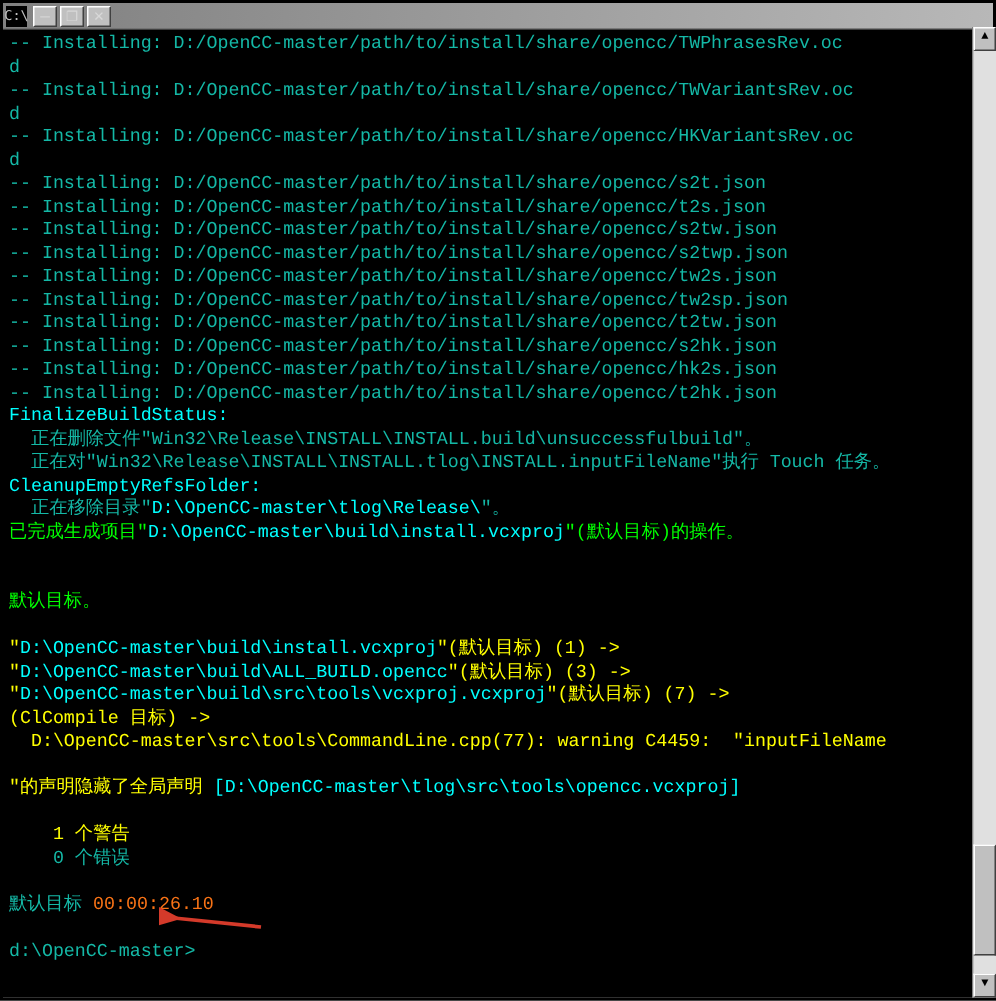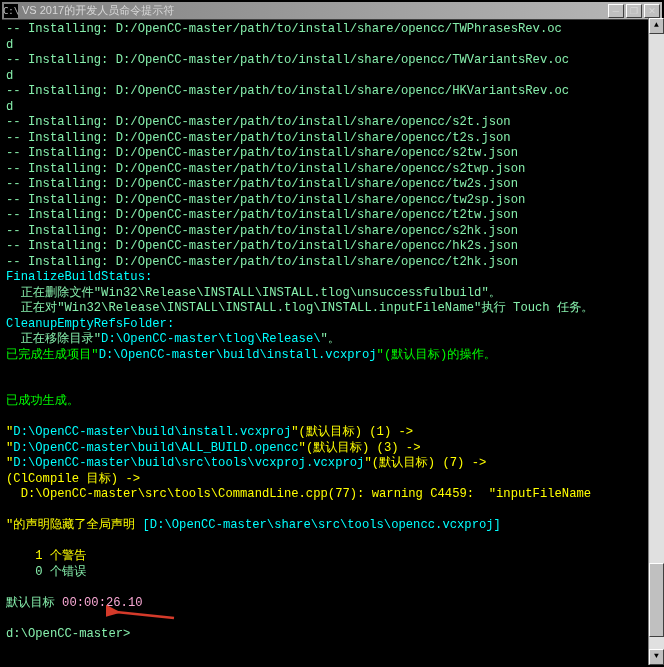--- a/index.html
+++ b/index.html
@@ -92,39 +92,38 @@
     }
     .sb-track { flex: 1; background: #e0e0e0; position: relative; }
     .sb-thumb {
       position: absolute;
       left: 0; right: 0;
       background: #c0c0c0;
       border: 1px solid #fff;
       border-right-color: #404040;
       border-bottom-color: #404040;
     }
-    .c-gray { color: #86efac; }
+    .c-gray { color: #14b8a6; }
     .c-cyan { color: #00ffff; text-align: center; }
     .c-green { color: #00ff00; }
     .c-yellow { color: #ffff00; }
-    .c-white { color: #f9a8d4; }
+    .c-white { color: #f97316; }
     .arrow {
       position: absolute;
       left: 106px;
       top: 604px;
       pointer-events: none;
     }
   </style>
 </head>
 <body>
 
 <div class="window">
   <div class="titlebar">
     <div class="titlebar-icon">C:\</div>
-    <div class="titlebar-text">VS 2017的开发人员命令提示符</div>
     <div class="titlebar-buttons">
       <div class="tb-btn">─</div>
       <div class="tb-btn">❐</div>
       <div class="tb-btn">✕</div>
     </div>
   </div>
 
   <div class="terminal" id="term"><span class="c-gray">-- Installing: D:/OpenCC-master/path/to/install/share/opencc/TWPhrasesRev.oc</span>
 <span class="c-gray">d</span>
 <span class="c-gray">-- Installing: D:/OpenCC-master/path/to/install/share/opencc/TWVariantsRev.oc</span>
@@ -135,36 +134,36 @@
 <span class="c-gray">-- Installing: D:/OpenCC-master/path/to/install/share/opencc/t2s.json</span>
 <span class="c-gray">-- Installing: D:/OpenCC-master/path/to/install/share/opencc/s2tw.json</span>
 <span class="c-gray">-- Installing: D:/OpenCC-master/path/to/install/share/opencc/s2twp.json</span>
 <span class="c-gray">-- Installing: D:/OpenCC-master/path/to/install/share/opencc/tw2s.json</span>
 <span class="c-gray">-- Installing: D:/OpenCC-master/path/to/install/share/opencc/tw2sp.json</span>
 <span class="c-gray">-- Installing: D:/OpenCC-master/path/to/install/share/opencc/t2tw.json</span>
 <span class="c-gray">-- Installing: D:/OpenCC-master/path/to/install/share/opencc/s2hk.json</span>
 <span class="c-gray">-- Installing: D:/OpenCC-master/path/to/install/share/opencc/hk2s.json</span>
 <span class="c-gray">-- Installing: D:/OpenCC-master/path/to/install/share/opencc/t2hk.json</span>
 <span class="c-cyan">FinalizeBuildStatus:</span>
-<span class="c-gray">  正在删除文件"</span><span class="c-gray">Win32\Release\INSTALL\INSTALL.tlog\unsuccessfulbuild</span><span class="c-gray">"。</span>
+<span class="c-gray">  正在删除文件"</span><span class="c-gray">Win32\Release\INSTALL\INSTALL.build\unsuccessfulbuild</span><span class="c-gray">"。</span>
 <span class="c-gray">  正在对"</span><span class="c-gray">Win32\Release\INSTALL\INSTALL.tlog\INSTALL.inputFileName</span><span class="c-gray">"执行 Touch 任务。</span>
 <span class="c-cyan">CleanupEmptyRefsFolder:</span>
 <span class="c-gray">  正在移除目录"</span><span class="c-cyan">D:\OpenCC-master\tlog\Release\</span><span class="c-gray">"。</span>
 <span class="c-green">已完成生成项目"</span><span class="c-cyan">D:\OpenCC-master\build\install.vcxproj</span><span class="c-green">"(默认目标)的操作。</span>
 
 
-<span class="c-green">已成功生成。</span>
+<span class="c-green">默认目标。</span>
 
 <span class="c-yellow">"</span><span class="c-cyan">D:\OpenCC-master\build\install.vcxproj</span><span class="c-yellow">"(默认目标) (1) -&gt;</span>
 <span class="c-yellow">"</span><span class="c-cyan">D:\OpenCC-master\build\ALL_BUILD.opencc</span><span class="c-yellow">"(默认目标) (3) -&gt;</span>
 <span class="c-yellow">"</span><span class="c-cyan">D:\OpenCC-master\build\src\tools\vcxproj.vcxproj</span><span class="c-yellow">"(默认目标) (7) -&gt;</span>
 <span class="c-yellow">(ClCompile 目标) -&gt;</span>
 <span class="c-yellow">  D:\OpenCC-master\src\tools\CommandLine.cpp(77): warning C4459:  "</span><span class="c-yellow">inputFileName</span>
 
-<span class="c-yellow">"的声明隐藏了全局声明 </span><span class="c-cyan">[D:\OpenCC-master\share\src\tools\opencc.vcxproj]</span>
+<span class="c-yellow">"的声明隐藏了全局声明 </span><span class="c-cyan">[D:\OpenCC-master\tlog\src\tools\opencc.vcxproj]</span>
 
 <span class="c-yellow">    1</span><span class="c-yellow"> 个警告</span>
 <span class="c-gray">    0</span><span class="c-gray"> 个错误</span>
 
 <span class="c-gray">默认目标 </span><span class="c-white">00:00:26.10</span>
 
 <span class="c-gray">d:\OpenCC-master&gt;</span></div>
 
   <div class="scrollbar">
     <div class="sb-btn">▲</div>

